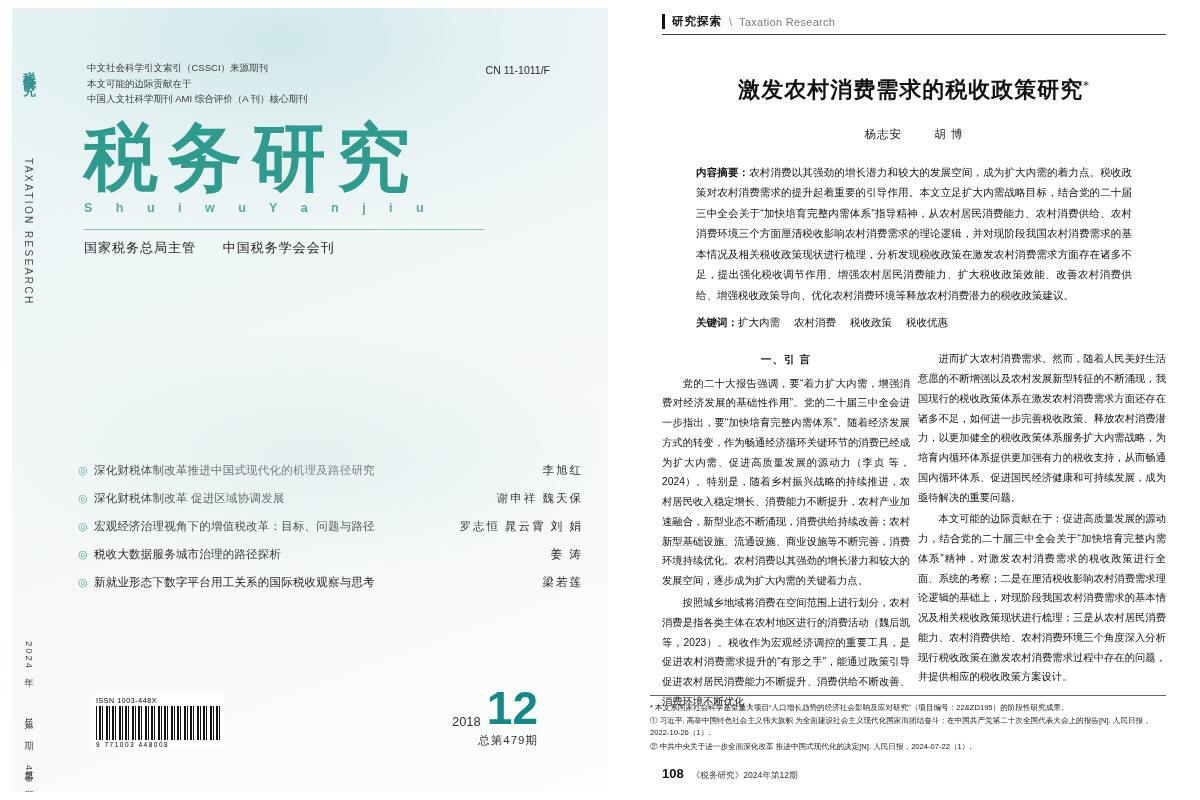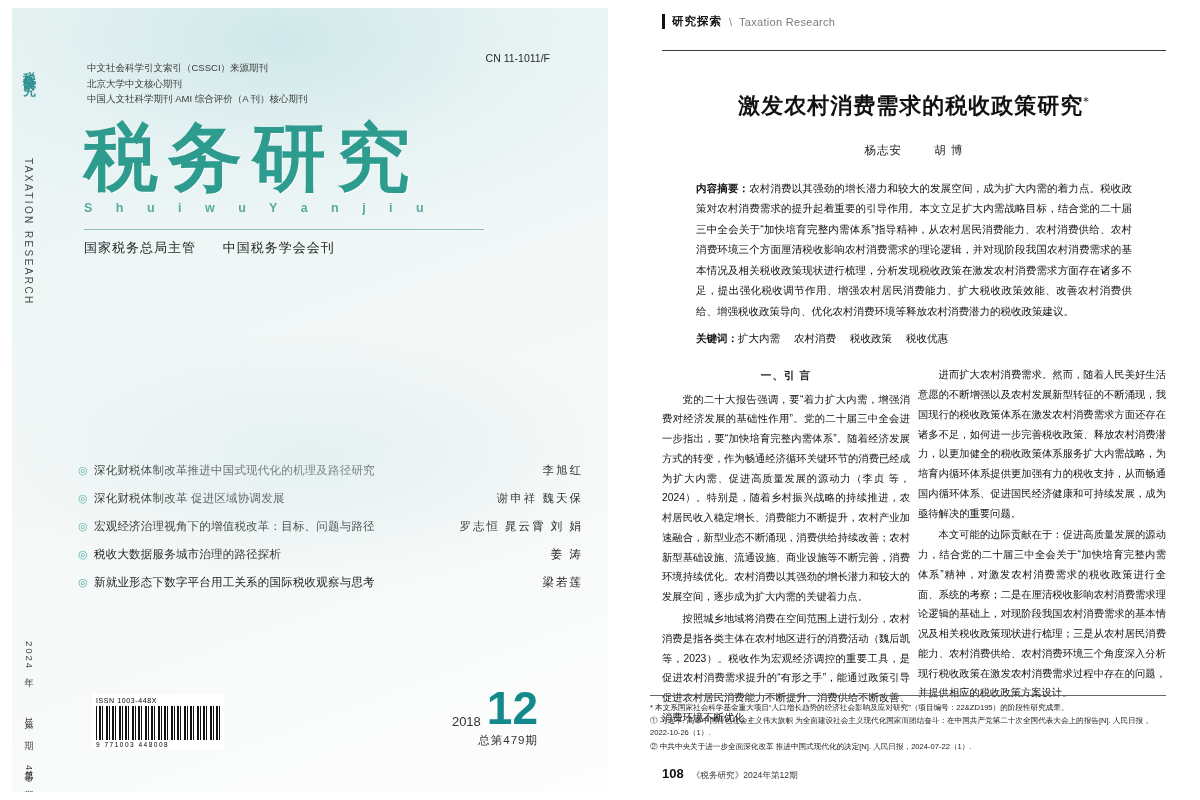--- a/index.html
+++ b/index.html
@@ -81,21 +81,21 @@
   }
 
   
   .index-block {
     position: absolute;
     left: 75px; top: 52px;
     font-size: 9.5px; color: #3a3a3a; line-height: 1.65;
   }
   .cn-code {
     position: absolute;
-    right: 58px; top: 44px;
+    right: 58px; top: 56px;
     font-size: 10.5px; color: #2a2a2a;
   }
 
   
   .masthead {
     position: absolute;
     left: 72px; top: 108px;
     width: 420px;
   }
   .mast-cn {
@@ -201,21 +201,21 @@
   .article-pane {
     position: relative;
     width: 580px; height: 800px;
     flex: 0 0 580px;
     background: #ffffff;
     padding: 14px 34px 0 42px;
   }
   .running-head {
     display: flex; align-items: center;
     border-bottom: 1.2px solid #3a3a3a;
-    padding-bottom: 21px;
+    padding-bottom: 5px;
   }
   .rh-cn {
     font-size: 11.5px; font-weight: bold; color: #111;
     border-left: 3px solid #111;
     padding-left: 7px;
     letter-spacing: 1px;
   }
   .rh-slash { margin: 0 7px; color: #888; font-size: 11px; }
   .rh-en { font-size: 11px; color: #7b7b7b; letter-spacing: 0.3px; }
 
@@ -301,21 +301,21 @@
       <div class="spine">
         <div class="spine-title">税务研究</div>
         <div class="spine-en">TAXATION  RESEARCH</div>
         <div class="spine-year">2024年</div>
         <div class="spine-issue">第 12 期</div>
         <div class="spine-total">总第479期</div>
       </div>
 
       <div class="index-block">
         <div>中文社会科学引文索引（CSSCI）来源期刊</div>
-        <div>北京大学中文核心期刊</div>
+        <div>本文可能的边际贡献在于</div>
         <div>中国人文社科学期刊 AMI 综合评价（A 刊）核心期刊</div>
       </div>
 
       <div class="cn-code">CN 11-1011/F</div>
 
       <div class="masthead">
         <div class="mast-cn">税务研究</div>
         <div class="mast-py">S h u i w u    Y a n j i u</div>
         <div class="mast-rule"></div>
         <div class="mast-sub">

